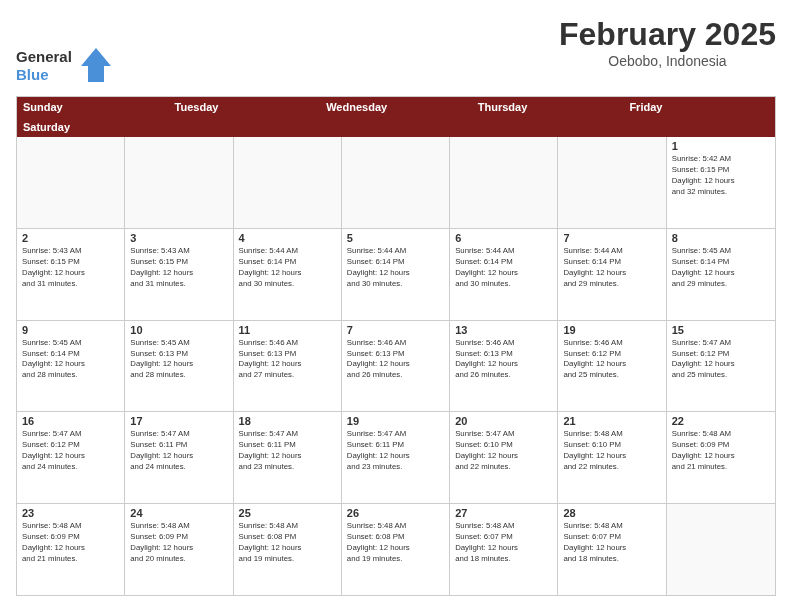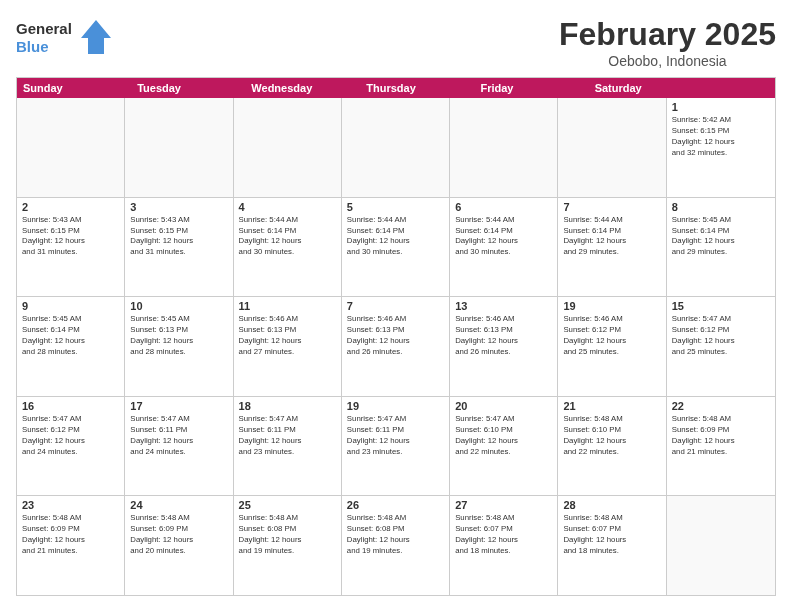--- a/index.html
+++ b/index.html
@@ -20,20 +20,21 @@
     .header {
       display: flex;
       justify-content: space-between;
       align-items: flex-start;
       margin-bottom: 8px;
     }
     .logo {
       display: flex;
       align-items: center;
       gap: 4px;
+      margin-top: 28px;
     }
     .title-area {
       text-align: center;
     }
     .month-title {
       font-size: 32px;
       font-weight: bold;
       color: #333;
     }
     .location {
@@ -41,23 +42,22 @@
       color: #555;
     }
     .calendar {
       flex: 1;
       display: flex;
       flex-direction: column;
       border: 1px solid #ccc;
     }
     .cal-header {
       display: grid;
-      grid-template-columns: repeat(7, 1fr);
-      background: #be185d;
-      gap: 42px;
+      grid-template-columns: repeat(5, 1fr);
+      background: #7f1d1d;
     }
     .cal-header-cell {
       color: #fff;
       font-size: 11px;
       font-weight: bold;
       padding: 4px 6px;
       text-align: left;
     }
     .cal-body {
       display: flex;

